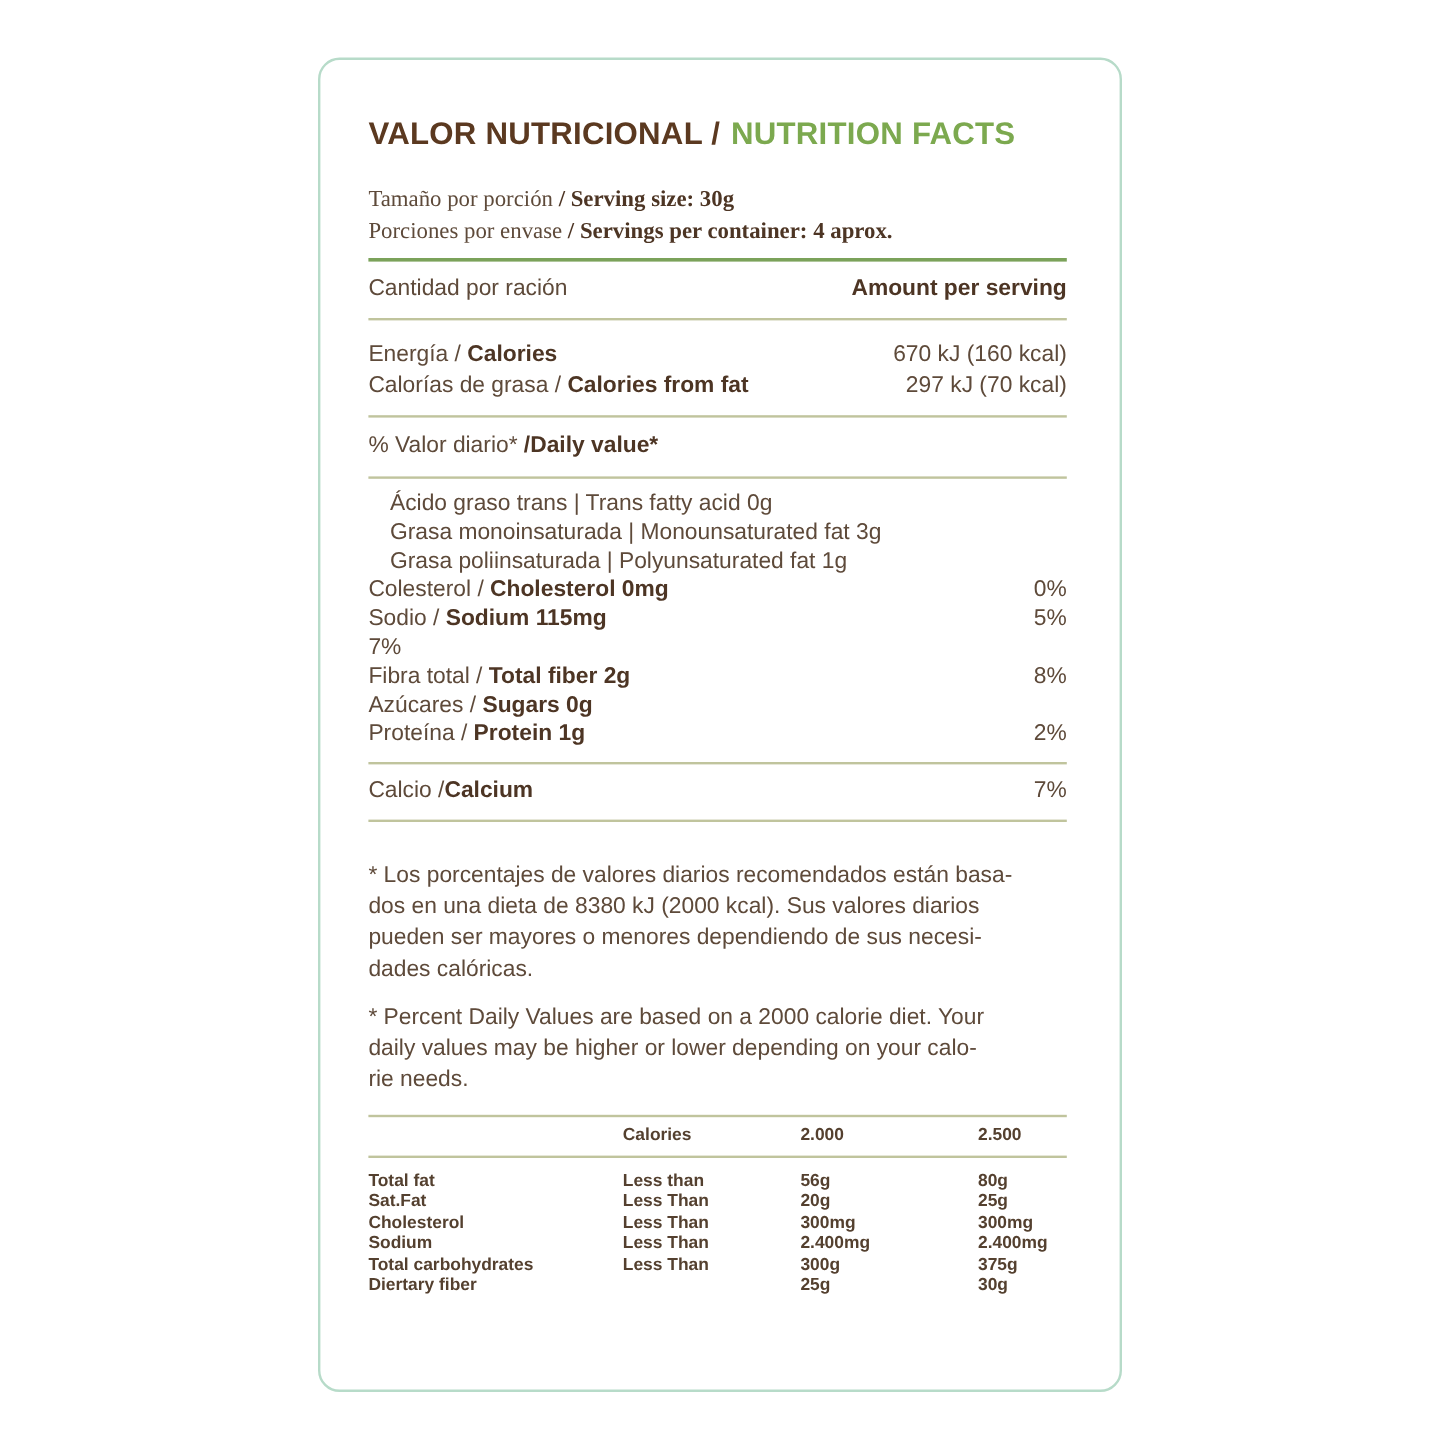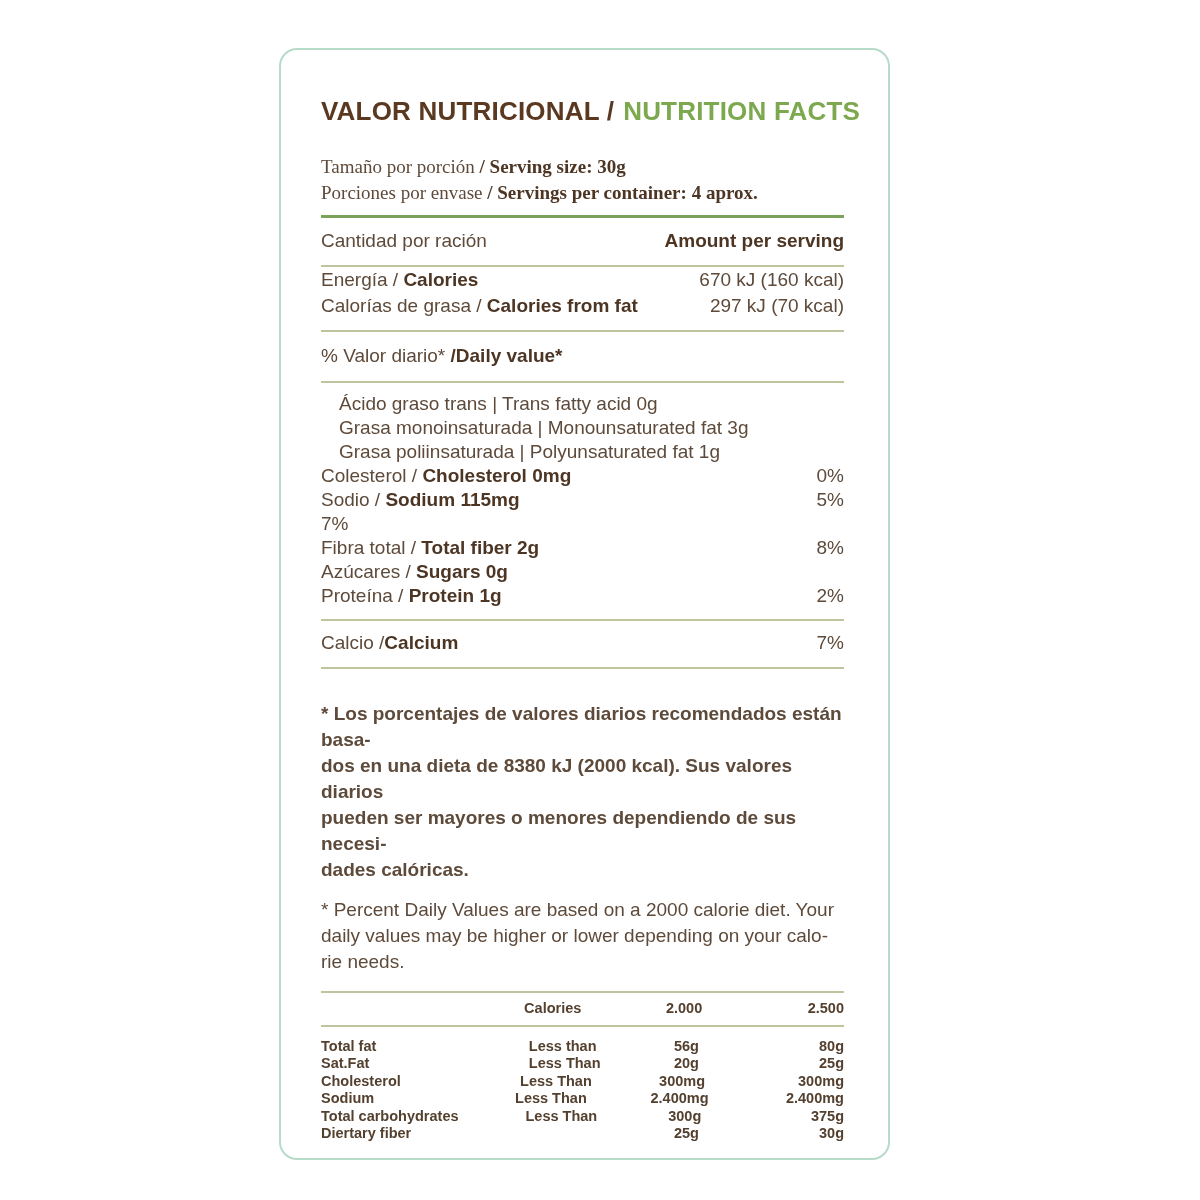--- a/index.html
+++ b/index.html
@@ -4,22 +4,22 @@
 <style>
   * { margin: 0; padding: 0; box-sizing: border-box; }
   html, body {
     width: 1200px; height: 1200px;
     background: #ffffff;
     font-family: "Liberation Sans", sans-serif;
     color: #5e4a3a;
   }
   .card {
     position: absolute;
-    left: 279px; top: 48px;
-    width: 611px; height: 1112px;
+    left: 265px; top: 48px;
+    width: 670px; height: 1112px;
     border: 2px solid #b7dbc9;
     border-radius: 18px;
     background: #ffffff;
     padding: 44px 44px 0 40px;
   }
   
   .title {
     display: flex; gap: 9px;
     font-size: 26px; font-weight: 800;
     letter-spacing: 0.2px;
@@ -30,37 +30,37 @@
   .title .t-en { color: #7ca94f; }
   
   .serving { margin-top: 26px; font-size: 19px; line-height: 26px; color: #5e4a3a; font-family: Liberation Serif, serif; }
   b { font-weight: 700; color: #4d3524; }
   
   .rule-thick { height: 3px; background: #7ba25a; margin-top: 9px; }
   .rule-thin  { height: 2px; background: #c0c49d; }
   
   .flex-row { display: flex; justify-content: space-between; align-items: baseline; font-size: 19px; }
   .amount-row { padding: 12px 0 13px 0; }
-  .energy-block { padding: 0 0 11px 0; }
+  .energy-block { padding: 16px 0 11px 0; }
   .energy-block .flex-row { line-height: 26px; }
   .dv-row { padding: 13px 0 14px 0; font-size: 19px; }
   
   .nutrients { padding: 9px 0 11px 0; }
   .nutrients .flex-row, .minerals .flex-row { line-height: 24px; }
   .indent { padding-left: 18px; }
   .pct { color: #5e4a3a; }
   .minerals { padding: 10px 0 12px 0; }
   
   .footnote {
     white-space: pre-line;
     font-size: 19px;
     line-height: 26px;
     color: #5e4a3a;
   }
-  .footnote.es { margin-top: 32px; font-weight: bold; }
+  .footnote.es { margin-top: 32px; }
   .footnote.en { margin-top: 14px; }
   
   .ref-table { margin-top: 16px; }
   .rt-row { display: flex; font-size: 14.5px; line-height: 17.5px; }
   .rt-head { padding: 7px 0; font-weight: 700; color: #54402f; }
   .rt-body { margin-top: 11px; font-weight: 700; color: #54402f; }
   .c1 { width: 212px; }
   .c2 { width: 148px; }
   .c3 { width: 148px; }
   .c4 { flex: 1; }

